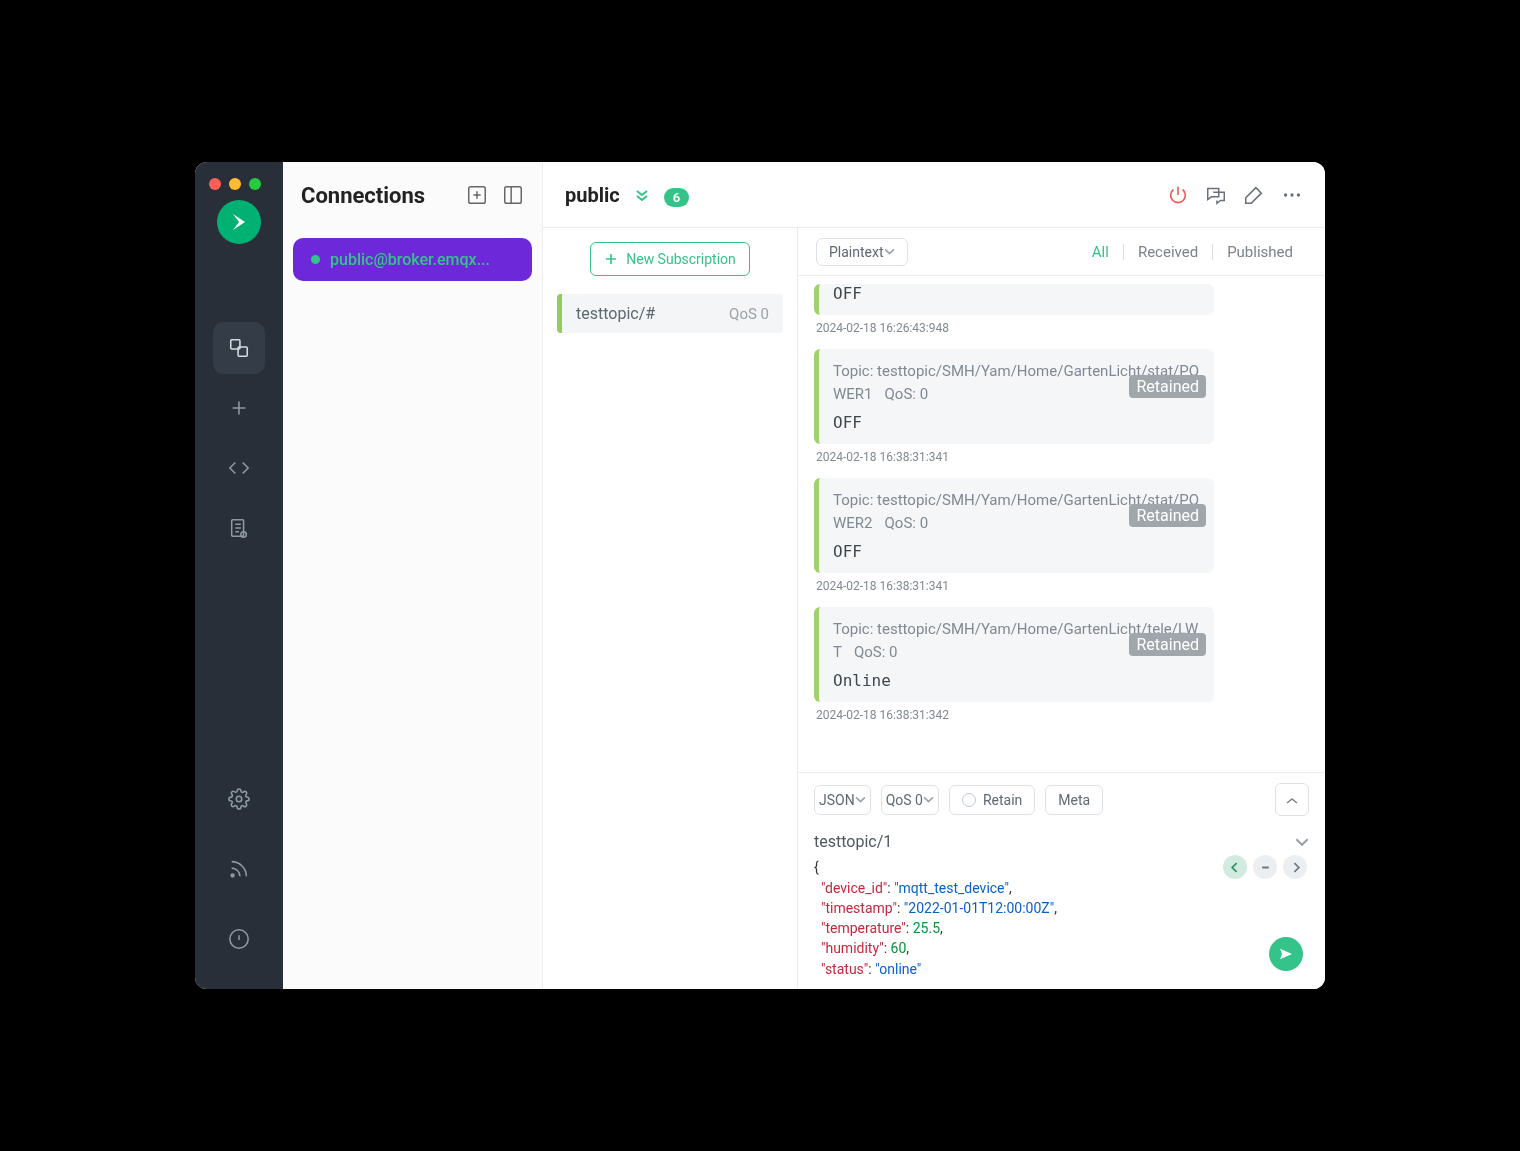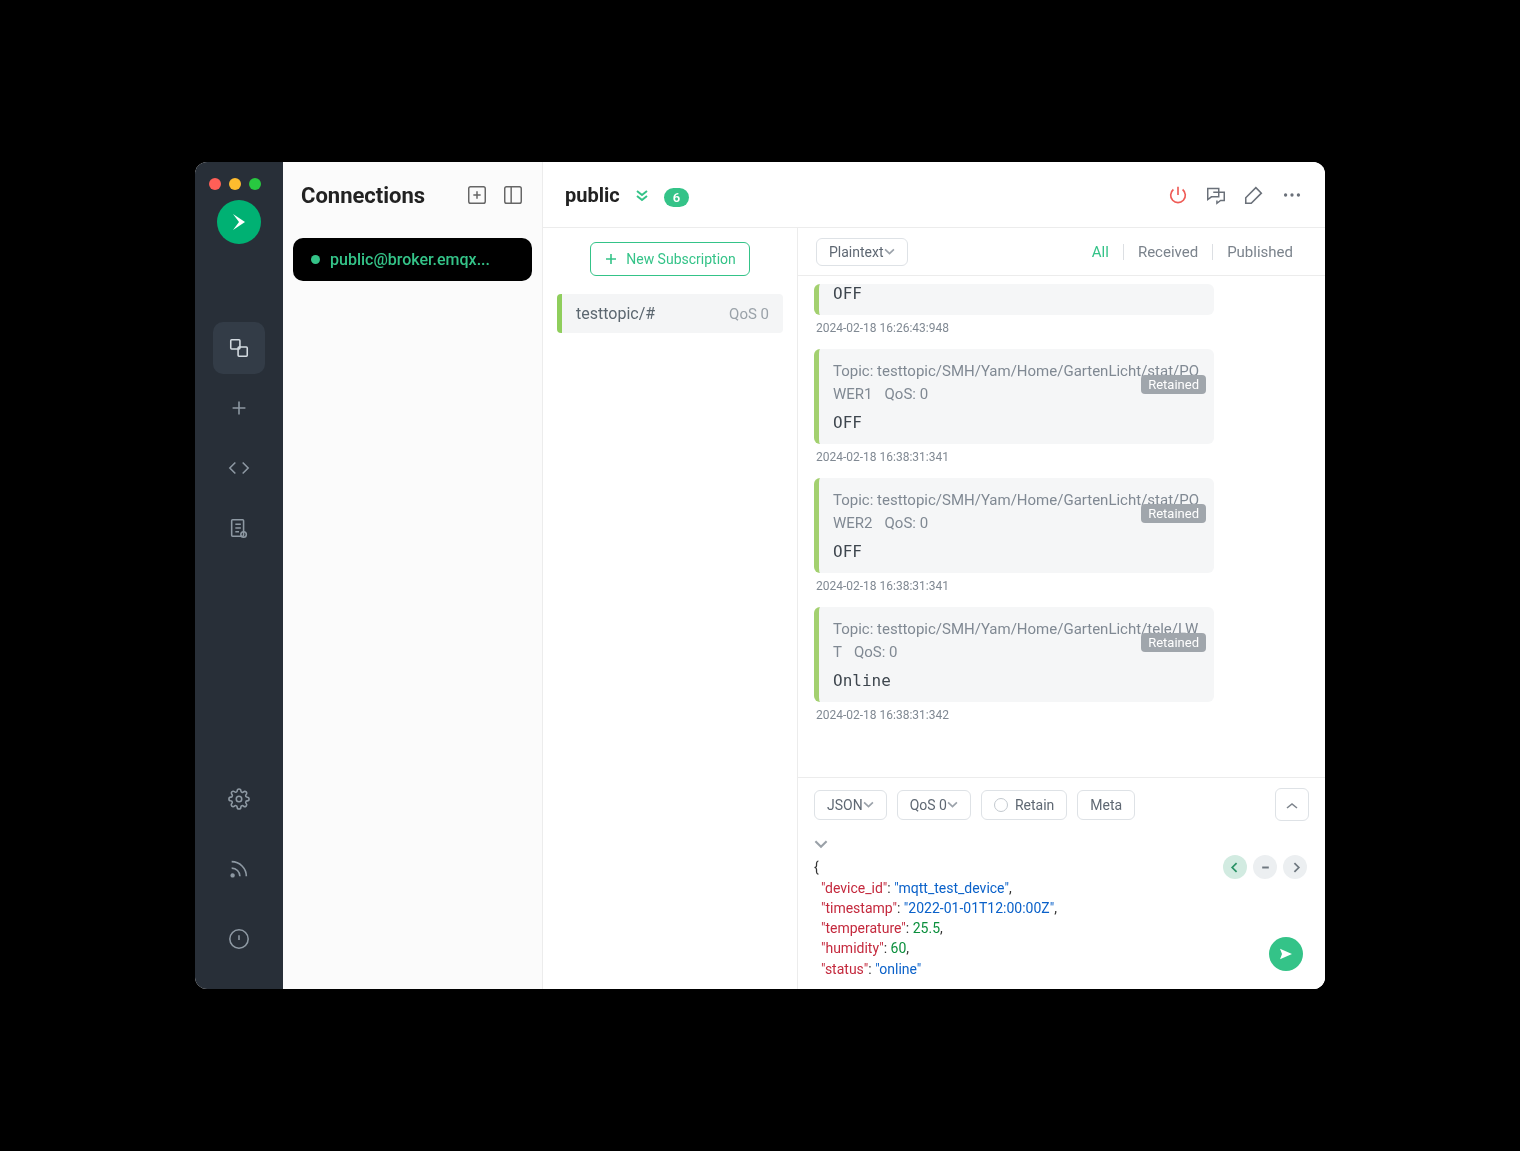--- a/index.html
+++ b/index.html
@@ -23,21 +23,21 @@
 .connections-panel { width: 260px; background: #fbfbfb; border-right: 1px solid #ececec; display: flex; flex-direction: column; }
 .conn-header { height: 66px; display: flex; align-items: center; padding: 0 18px; justify-content: space-between; }
 .conn-title { font-size: 22px; font-weight: 700; color: #222; }
 .conn-header-icons { display: flex; gap: 14px; color: #666; }
 .conn-header-icons svg { width: 22px; height: 22px; cursor: pointer; }
 .conn-tree { padding: 6px 10px; }
 .tree-group { display: flex; align-items: center; gap: 8px; padding: 10px 12px; color: #515c67; font-size: 17px; cursor: pointer; }
 .tree-group svg.chev { width: 10px; height: 10px; color: #a0a6ac; }
 .tree-group svg.folder { width: 18px; height: 18px; color: #b4bbc2; }
 .conn-item { display: flex; align-items: center; gap: 10px; padding: 12px 18px; margin: 4px 0; border-radius: 10px; cursor: pointer; font-size: 16px; }
-.conn-item.active { background: #000000; color: #34c388; font-weight: 500; }
+.conn-item.active { background: #6d28d9; color: #34c388; font-weight: 500; }
 .status-dot { width: 9px; height: 9px; border-radius: 50%; background: #34c388; flex-shrink: 0; }
 
 .main-panel { flex: 1; display: flex; flex-direction: column; background: #fff; }
 .main-header { height: 66px; display: flex; align-items: center; padding: 0 22px; justify-content: space-between; border-bottom: 1px solid #ececec; }
 .main-header-left { display: flex; align-items: flex-end; gap: 14px; }
 .conn-name { font-size: 20px; font-weight: 700; color: #222; }
 .chev-down-badge { color: #34c388; }
 .count-badge { background: #34c388; color: #fff; font-size: 13px; font-weight: 600; padding: 2px 9px; border-radius: 20px; }
 .main-header-right { display: flex; align-items: center; gap: 16px; color: #6a7079; }
 .main-header-right svg { width: 22px; height: 22px; cursor: pointer; }
@@ -55,29 +55,29 @@
 .dropdown-pill svg { width: 11px; height: 11px; color: #9ba2aa; }
 .msg-filters { margin-left: auto; display: flex; align-items: center; gap: 0; font-size: 15px; }
 .filter-tab { padding: 0 14px; color: #7b838c; cursor: pointer; }
 .filter-tab.active { color: #34c388; }
 .filter-sep { width: 1px; height: 16px; background: #dcdfe3; }
 
 .msg-list { flex: 1; overflow-y: auto; padding: 8px 16px 14px; background: #fff; }
 .msg-card { background: #f5f6f7; border-left: 5px solid #a3d06f; border-radius: 6px; padding: 11px 14px 12px; max-width: 400px; position: relative; }
 .msg-meta { color: #808993; font-size: 15px; line-height: 1.5; word-break: break-all; }
 .msg-meta .qos-lab { margin-left: 12px; }
-.retained-tag { position: absolute; right: 8px; top: 26px; background: #a0a6ac; color: #fff; font-size: 13px; padding: 2px 7px; border-radius: 4px; }
+.retained-tag { position: absolute; right: 8px; top: 26px; background: #a0a6ac; color: #fff; font-size: 16px; padding: 2px 7px; border-radius: 4px; }
 .msg-payload { font-family: "SF Mono", Menlo, monospace; color: #3e464e; font-size: 16px; margin-top: 8px; }
 .msg-timestamp { color: #808993; font-size: 12px; margin: 6px 0 14px 2px; }
 .msg-first .msg-card { border-left: 5px solid #a3d06f; padding-top: 0; }
 .msg-first .msg-payload { margin-top: 0; }
 
 .publish-bar { border-top: 1px solid #ececec; background: #fff; }
 .pub-controls { display: flex; gap: 10px; padding: 10px 16px; align-items: center; }
-.pub-controls .dropdown-pill { padding: 6px 12px; }
+.pub-controls .dropdown-pill { padding: 6px 4px; }
 .retain-check { display: flex; align-items: center; gap: 7px; border: 1px solid #dee2e6; border-radius: 6px; padding: 6px 12px; font-size: 14px; color: #5f6873; cursor: pointer; }
 .retain-check span.circ { width: 14px; height: 14px; border: 1.5px solid #c3c9cf; border-radius: 50%; }
 .collapse-btn { border: 1px solid #dee2e6; border-radius: 6px; padding: 6px 10px; cursor: pointer; color: #7d848c; margin-left: auto; }
 .collapse-btn svg { width: 12px; height: 8px; }
 .meta-btn { border: 1px solid #dee2e6; border-radius: 6px; padding: 6px 12px; font-size: 14px; color: #5f6873; cursor: pointer; }
 
 .topic-row { display: flex; align-items: center; padding: 6px 16px 4px; gap: 10px; }
 .topic-input { flex: 1; border: none; outline: none; font-size: 16px; color: #4f5861; }
 .topic-row svg { width: 14px; height: 14px; color: #9aa1a8; cursor: pointer; }
 
@@ -295,20 +295,21 @@
               <span>Retain</span>
             </div>
             <div class="meta-btn">Meta</div>
             <div class="collapse-btn">
               <svg viewBox="0 0 12 8">
                   <path d="M1 6l5-4 5 4" fill="none" stroke="currentColor" stroke-width="1.6"></path>
                 </svg>
             </div>
           </div>
           <div class="topic-row">
+            <input class="topic-input" value="testtopic/1" style="">
             <svg viewBox="0 0 10 10">
                 <path d="M1 3l4 4 4-4" fill="none" stroke="currentColor" stroke-width="1.5"></path>
               </svg>
           </div>
           <div class="payload-editor">
             <div class="nav-pills">
               <span class="nav-pill active">
                   <svg viewBox="0 0 10 10">
                     <path d="M6 1L2 5l4 4" fill="none" stroke="currentColor" stroke-width="1.6"></path>
                   </svg>

